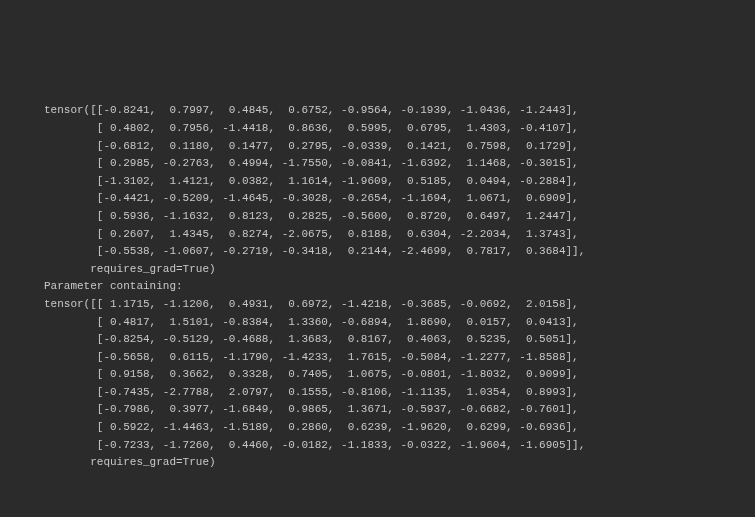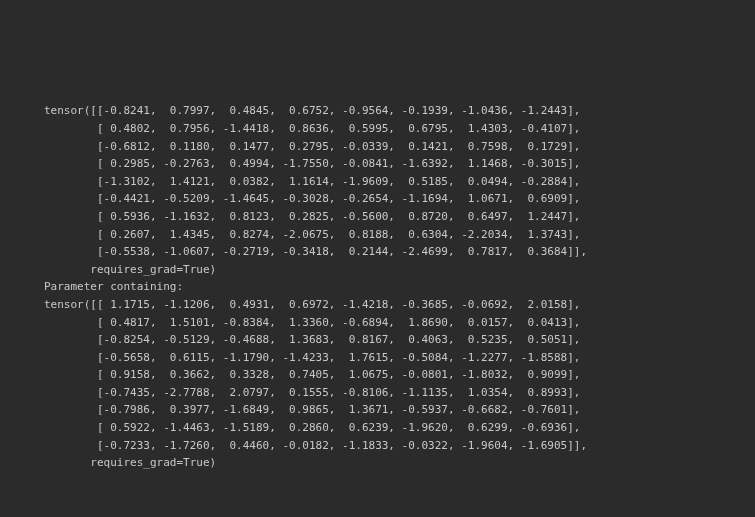--- a/index.html
+++ b/index.html
@@ -1,18 +1,19 @@
 <!DOCTYPE html>
 <html><head>
   <meta charset="utf-8">
   <style>
     * {
       margin: 8px;
       padding: 0;
       box-sizing: border-box;
+      font-family: Liberation Mono, monospace;
     }
     body {
       background: #2b2b2b;
       color: #c8c8c8;
       font-family: 'Menlo', 'Monaco', 'Consolas', monospace;
       font-size: 11px;
       line-height: 1.6;
       padding: 8px 12px;
       white-space: pre;
       width: 755px;

